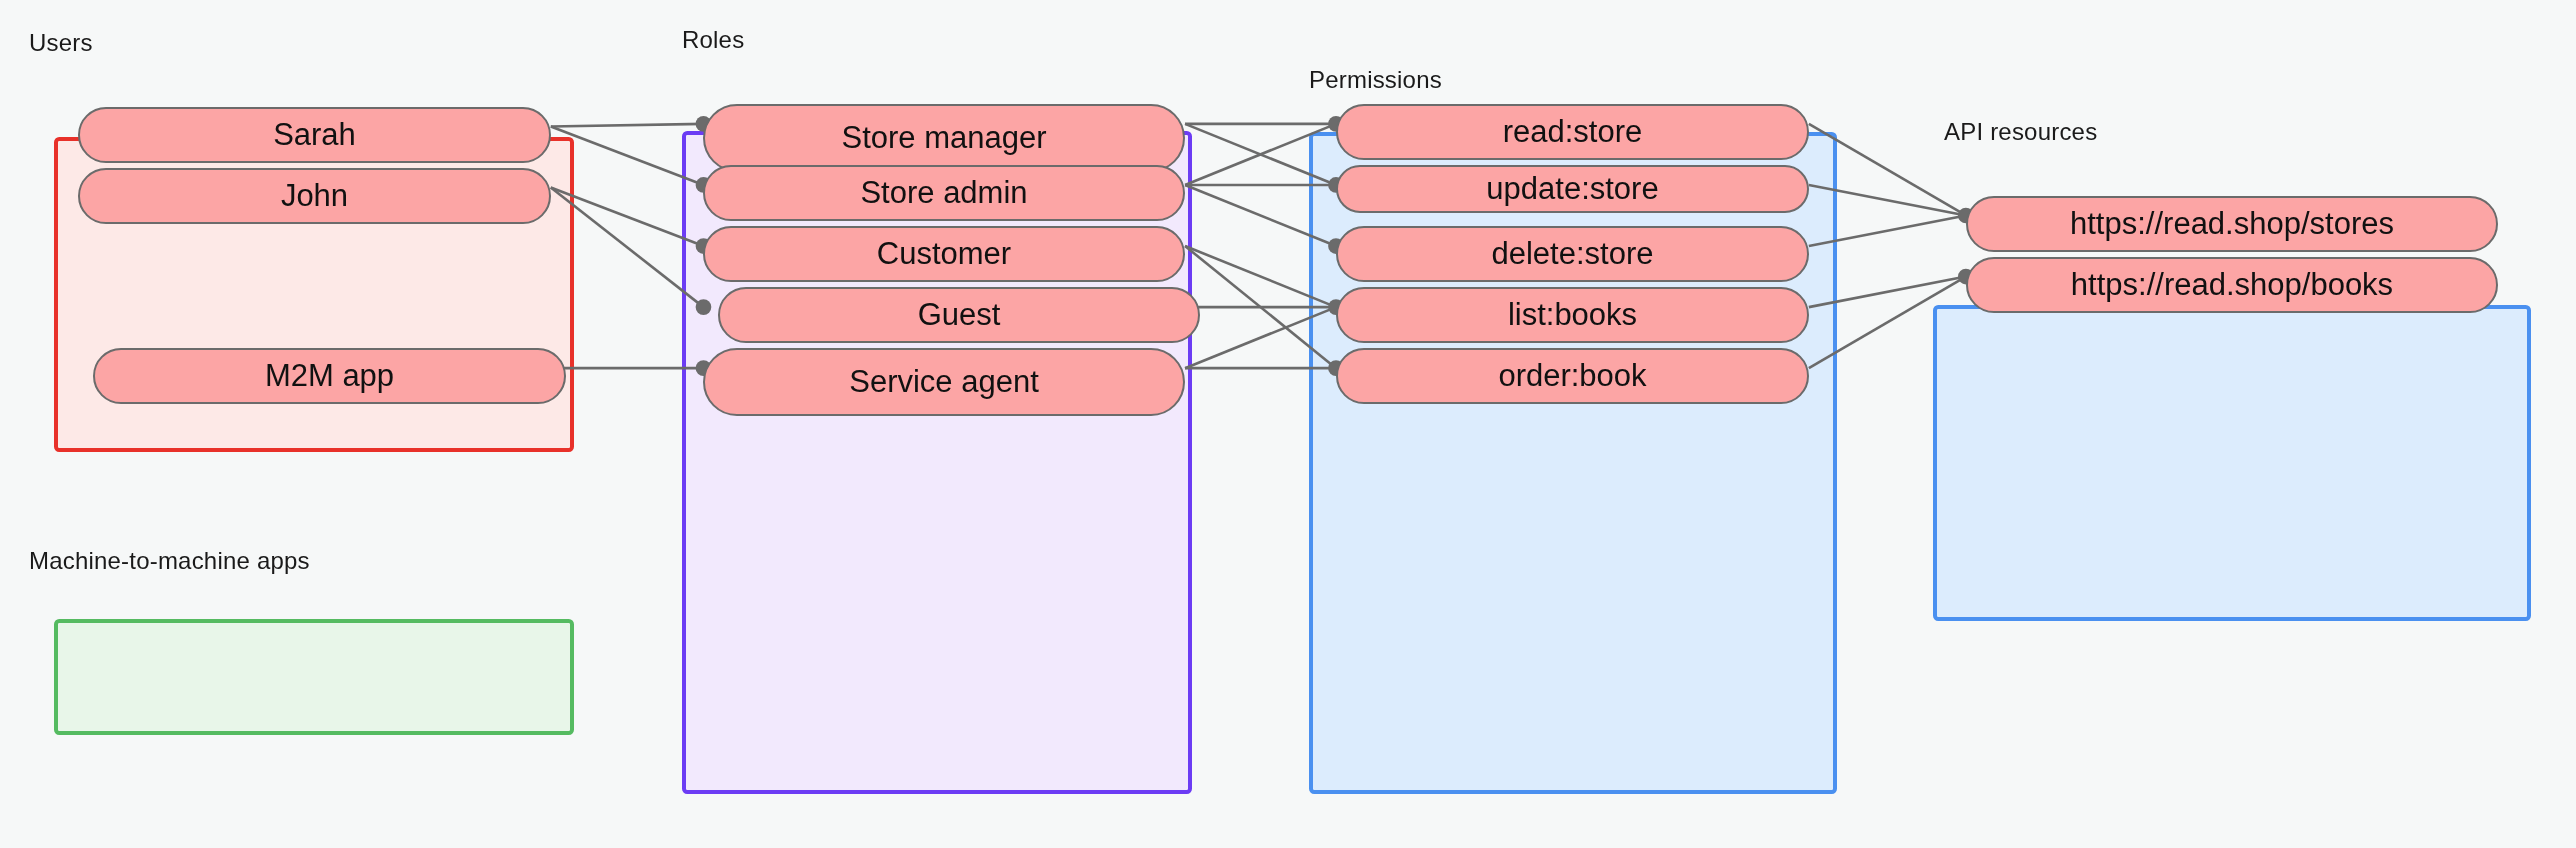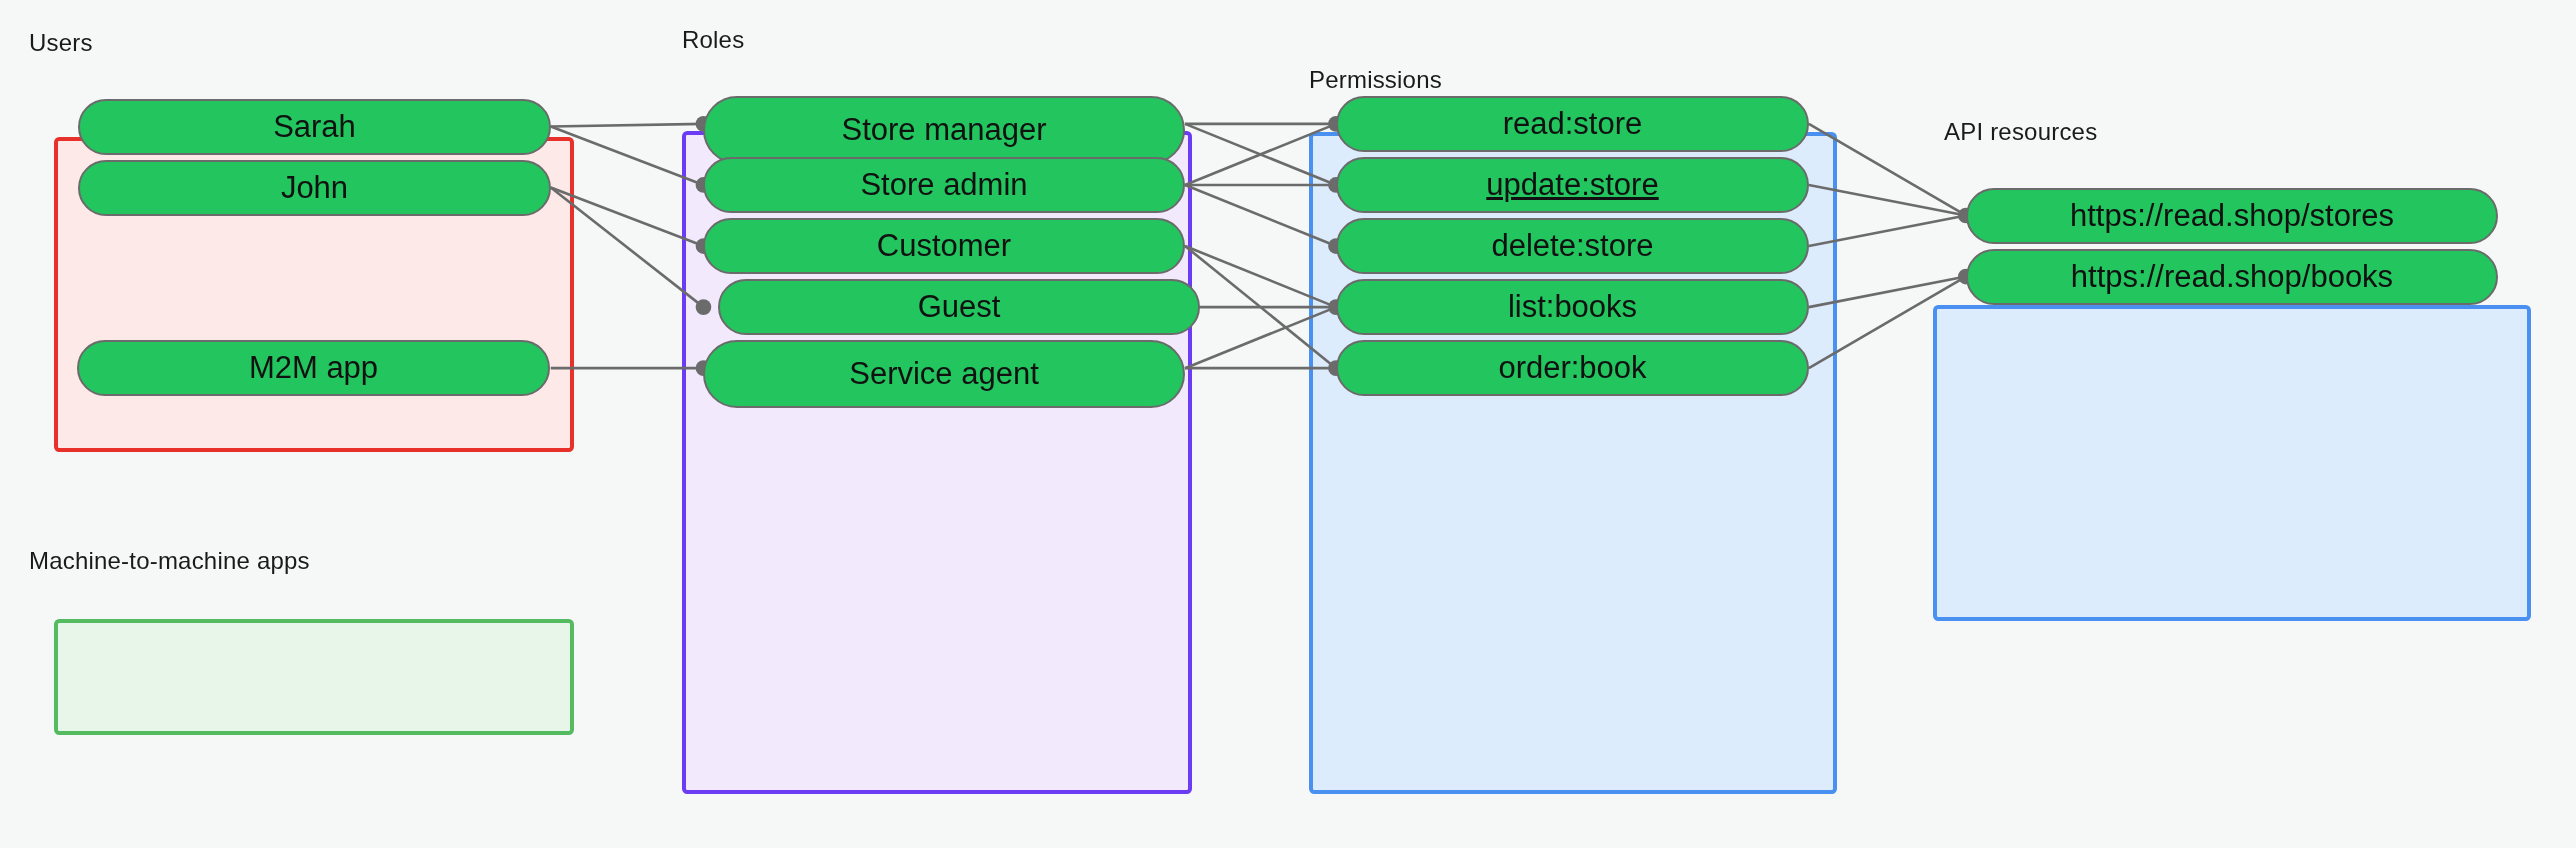--- a/index.html
+++ b/index.html
@@ -34,30 +34,31 @@
     font-size: 24px;
     color: #1a1a1a;
     letter-spacing: 0.2px;
     white-space: nowrap;
     line-height: 1;
   }
   
   .node {
     position: absolute;
     box-sizing: border-box;
-    background: #22c55e;
+    background: #fca5a5;
     border: 2.6px solid #6b6b6b;
     border-radius: 35px;
     display: flex;
     align-items: center;
     justify-content: center;
     color: #111111;
     font-size: 31px;
     white-space: nowrap;
     z-index: 4;
+    margin-top: 8px;
   }
   
   #edges {
     position: absolute;
     left: 0; top: 0;
     width: 2576px;
     height: 848px;
     z-index: 2;
     pointer-events: none;
   }
@@ -120,42 +121,42 @@
       <div class="group-box" style="left: 1933px; top: 305px; width: 598px; height: 316px; border-width: 4.4px; border-color: rgb(74, 144, 240); background: rgb(220, 236, 253);"></div>
       <div class="group-label" style="left: 1944px; top: 120px;">API resources</div>
     </div>
   <div id="nodes-layer">
       <div class="node" style="left: 78px; top: 99px; width: 473px; height: 56px;">
         <span>Sarah</span>
       </div>
       <div class="node" style="left: 78px; top: 160px; width: 473px; height: 56px;">
         <span>John</span>
       </div>
-      <div class="node" style="left: 77px; top: 340px; width: 473px; height: 56px;">
+      <div class="node" style="left: 93px; top: 340px; width: 473px; height: 56px;">
         <span>M2M app</span>
       </div>
       <div class="node" style="left: 703px; top: 96px; width: 482px; height: 68px;">
         <span>Store manager</span>
       </div>
       <div class="node" style="left: 703px; top: 157px; width: 482px; height: 56px;">
         <span>Store admin</span>
       </div>
       <div class="node" style="left: 703px; top: 218px; width: 482px; height: 56px;">
         <span>Customer</span>
       </div>
       <div class="node" style="left: 718px; top: 279px; width: 482px; height: 56px;">
         <span>Guest</span>
       </div>
       <div class="node" style="left: 703px; top: 340px; width: 482px; height: 68px;">
         <span>Service agent</span>
       </div>
       <div class="node" style="left: 1336px; top: 96px; width: 473px; height: 56px;">
         <span>read:store</span>
       </div>
-      <div class="node" style="left: 1336px; top: 157px; width: 473px; height: 56px; text-decoration: underline;">
+      <div class="node" style="left: 1336px; top: 157px; width: 473px; height: 48px;">
         <span>update:store</span>
       </div>
       <div class="node" style="left: 1336px; top: 218px; width: 473px; height: 56px; justify-content: center;">
         <span>delete:store</span>
       </div>
       <div class="node" style="left: 1336px; top: 279px; width: 473px; height: 56px;">
         <span>list:books</span>
       </div>
       <div class="node" style="left: 1336px; top: 340px; width: 473px; height: 56px;">
         <span>order:book</span>

